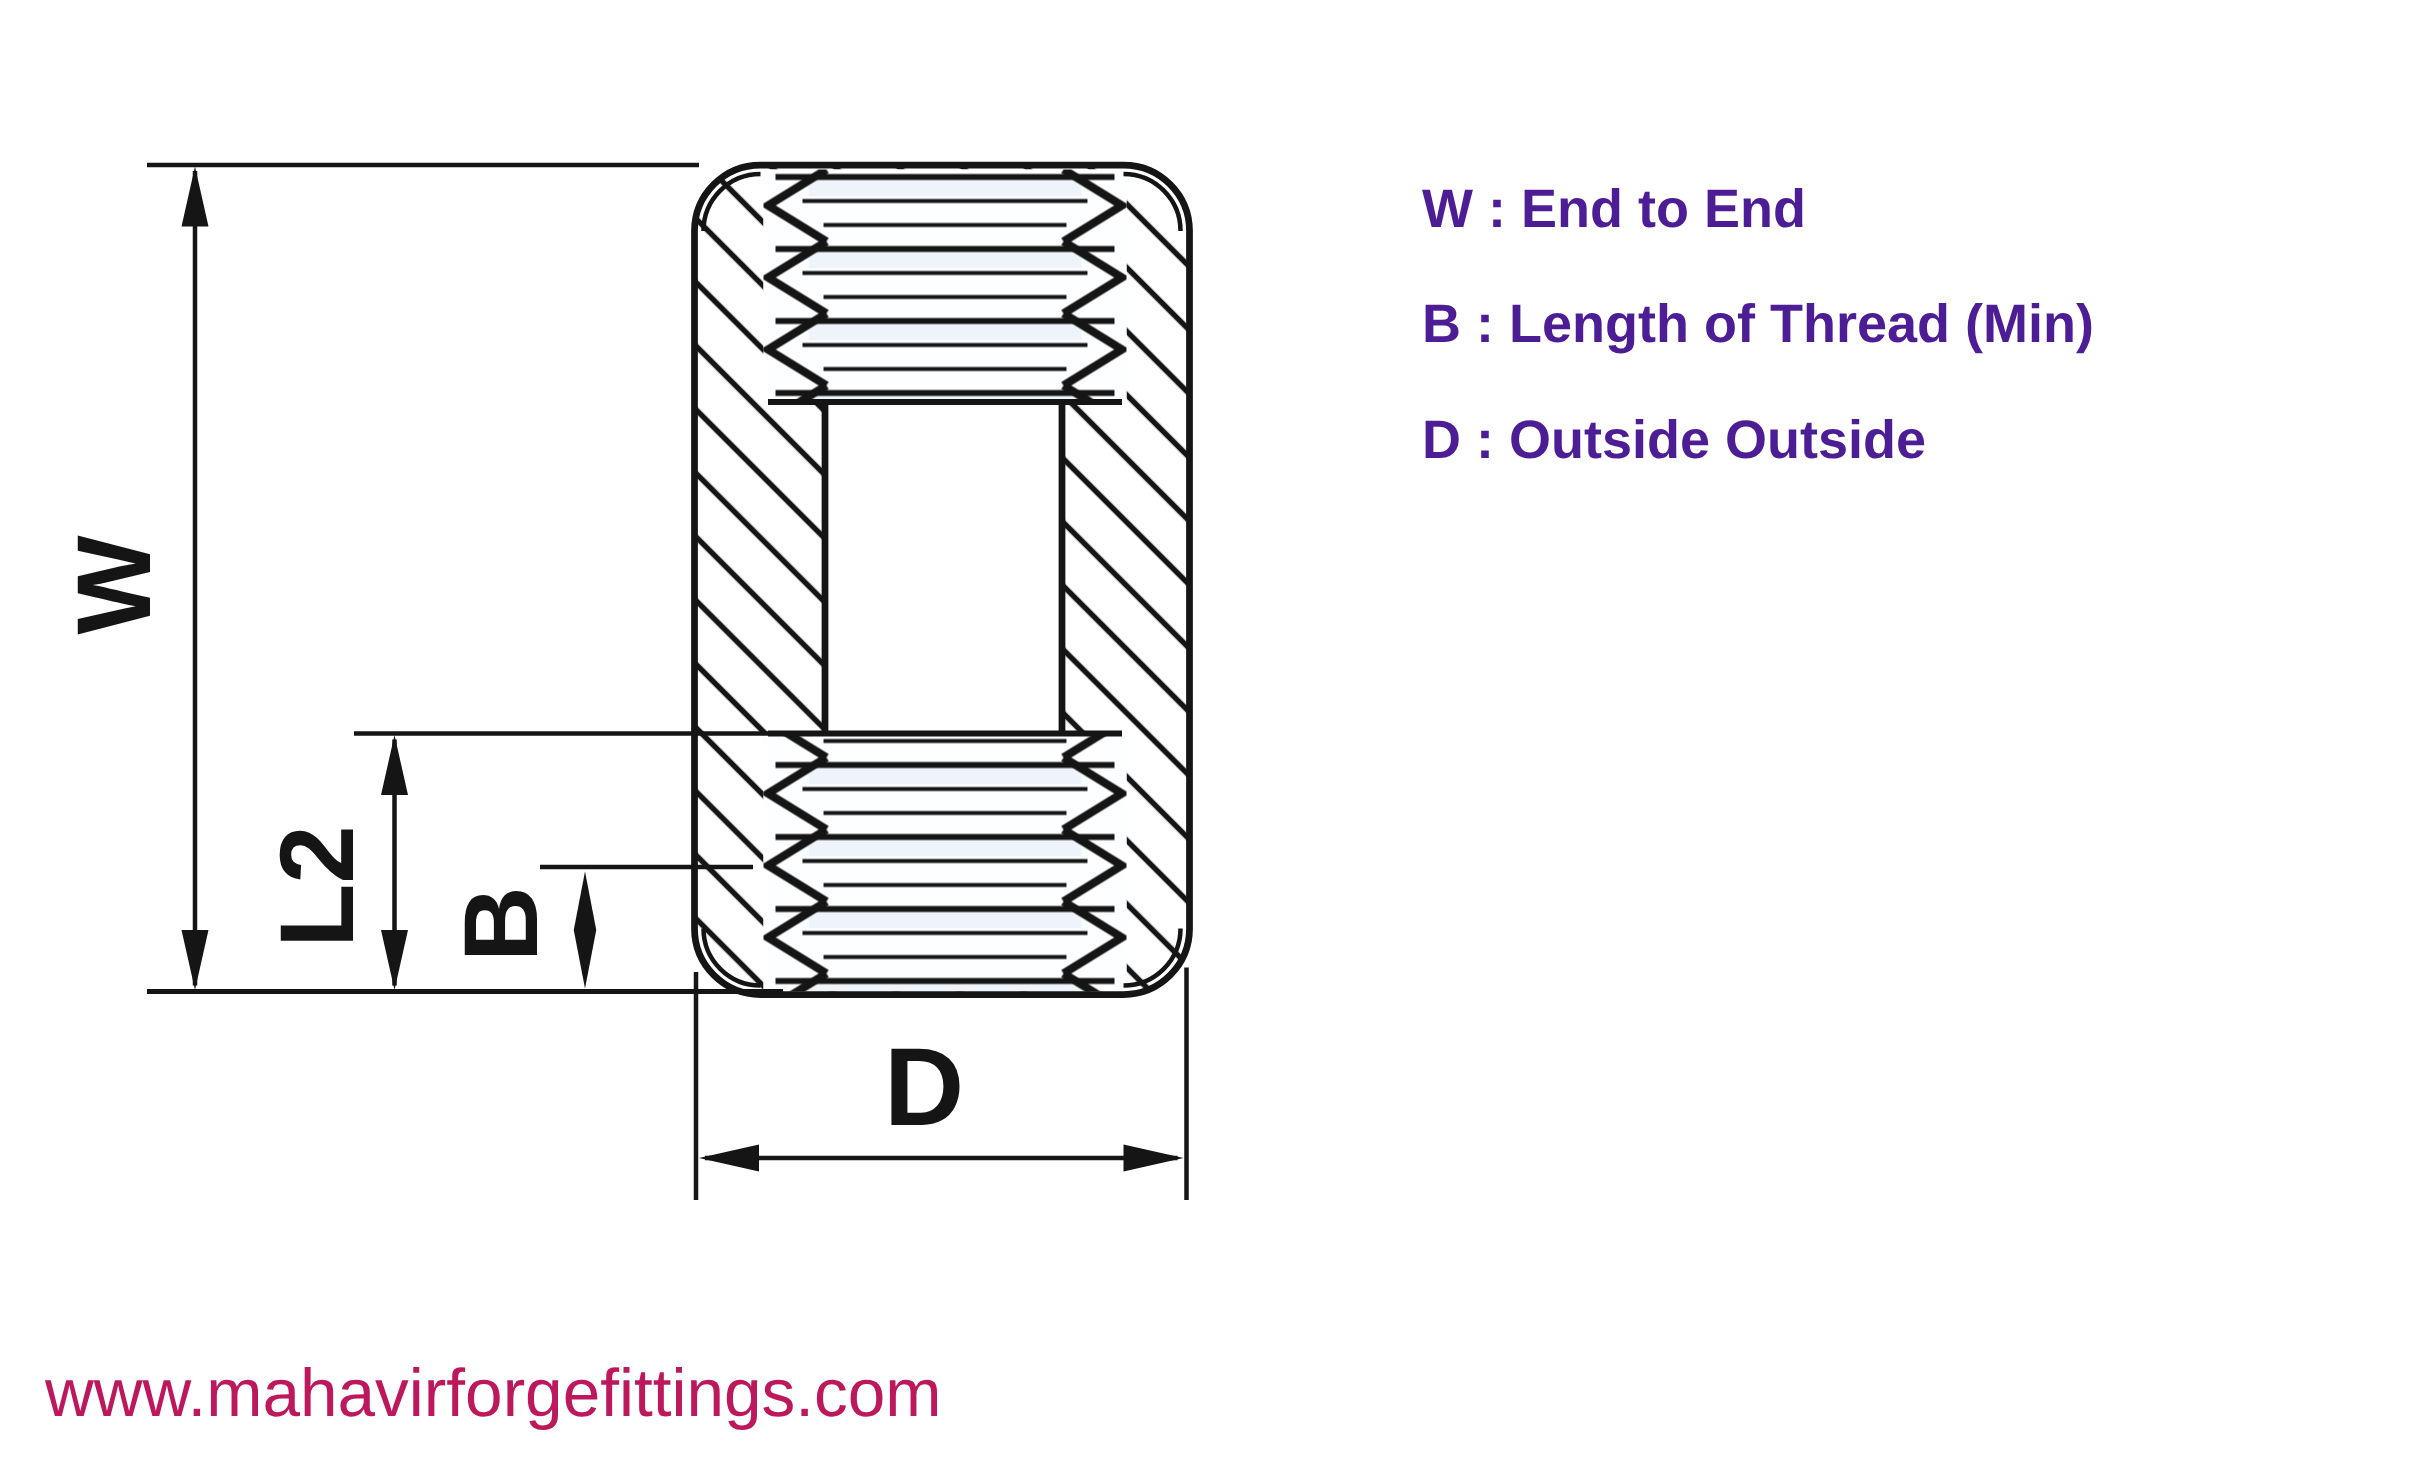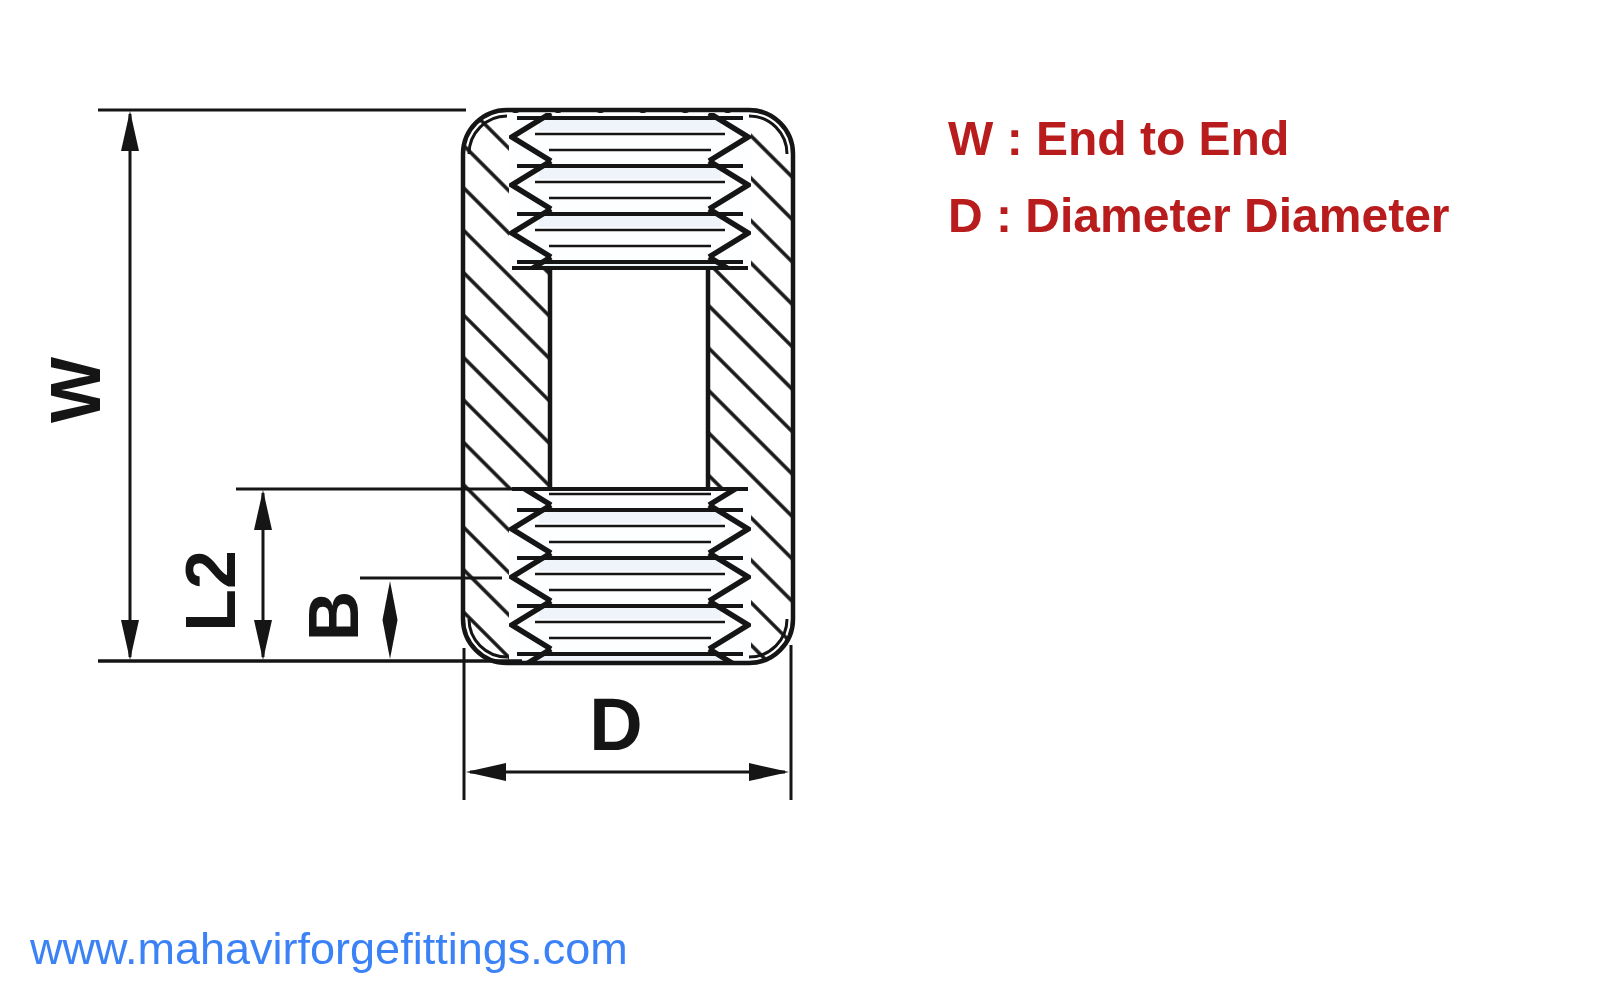--- a/index.html
+++ b/index.html
@@ -19,33 +19,33 @@
   .dimtext {
     font-family: "Liberation Sans", sans-serif;
     font-size: 70px;
     font-weight: 600;
     fill: #151515;
   }
   .legend {
     position: absolute;
     left: 948px;
     top: 100px;
-    color: #b91c1c;
-    font-size: 48px;
+    color: #4c1d95;
+    font-size: 36px;
     font-weight: 600;
     line-height: 77px;
     white-space: nowrap;
   }
   .watermark {
     position: absolute;
     left: 30px;
-    top: 923px;
+    top: 903px;
     font-size: 45px;
     font-weight: 400;
-    color: #3b82f6;
+    color: #be185d;
     letter-spacing: 0px;
     white-space: nowrap;
   }
 </style>
 </head>
 <body>
 
 <div class="canvas">
 
   <svg class="drawing-svg" viewBox="0 0 1616 984" xmlns="http://www.w3.org/2000/svg">
@@ -131,18 +131,19 @@
       <line x1="791" y1="645" x2="791" y2="800" stroke-width="3"></line>
       <line x1="470" y1="772" x2="785" y2="772" stroke-width="3"></line>
       <polygon points="466,772 506,763 506,781" stroke="none"></polygon>
       <polygon points="789,772 749,763 749,781" stroke="none"></polygon>
     </g>
     <text class="dimtext" x="616" y="750" text-anchor="middle" style="font-size:74px">D</text>
   </svg>
 
   <div class="legend">
     <div>W : End to End</div>
-    <div>D : Diameter Diameter</div>
+    <div>B : Length of Thread (Min)</div>
+    <div>D : Outside Outside</div>
   </div>
 
   <div class="watermark">www.mahavirforgefittings.com</div>
 
 </div>
 
 </body></html>

